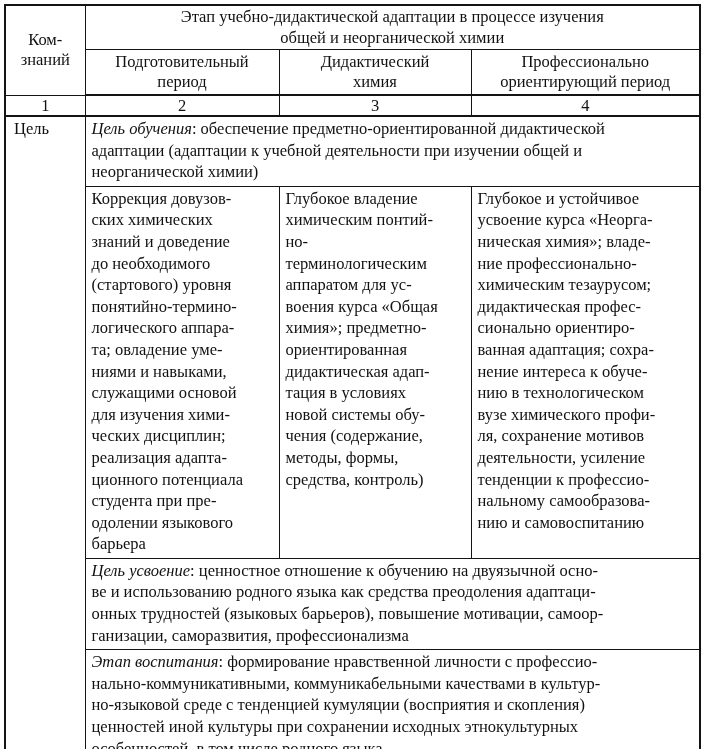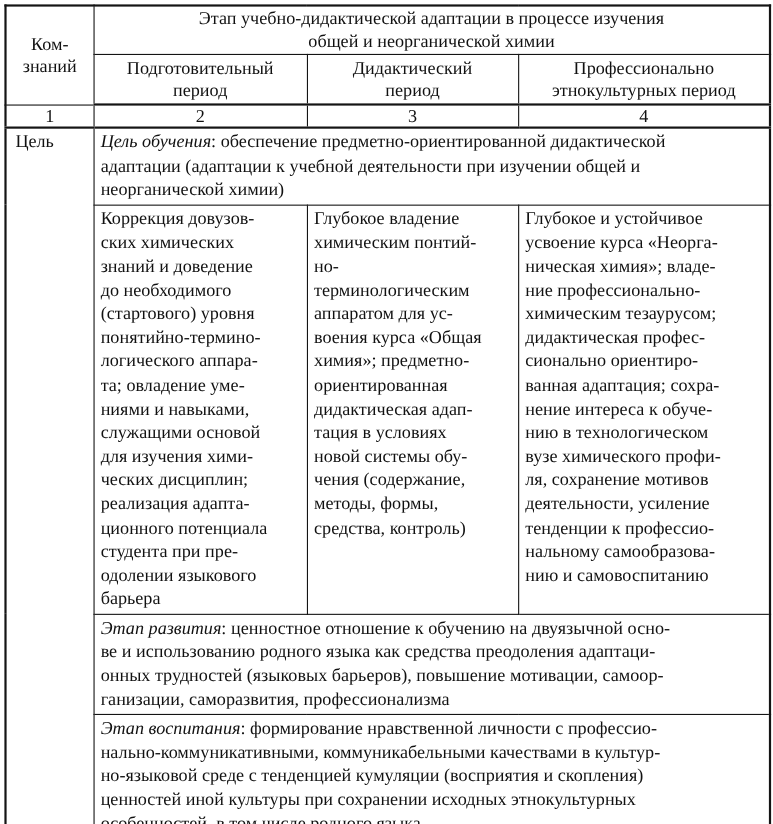--- a/index.html
+++ b/index.html
@@ -74,23 +74,23 @@
     <tr class="row-header-top">
       <th class="hdr" rowspan="2">Ком-
 знаний</th>
       <th class="hdr" colspan="3">Этап учебно-дидактической адаптации в процессе изучения
 общей и неорганической химии</th>
     </tr>
     <tr class="row-header-periods">
       <th class="hdr">Подготовительный
 период</th>
       <th class="hdr">Дидактический
-период</th>
+химия</th>
       <th class="hdr">Профессионально
-этнокультурных период</th>
+ориентирующий период</th>
     </tr>
     <tr class="row-numbers">
       <td>1</td>
       <td>2</td>
       <td>3</td>
       <td>4</td>
     </tr>
     <tr>
       <td class="component-cell" rowspan="4">Цель</td>
       <td class="body-cell" colspan="3"><i>Цель обучения</i><span>: обеспечение предметно-ориентированной дидактической
@@ -140,21 +140,21 @@
 нение интереса к обуче-
 нию в технологическом
 вузе химического профи-
 ля, сохранение мотивов
 деятельности, усиление
 тенденции к профессио-
 нальному самообразова-
 нию и самовоспитанию</td>
     </tr>
     <tr>
-      <td class="body-cell" colspan="3"><i>Этап развития</i><span>: ценностное отношение к обучению на двуязычной осно-
+      <td class="body-cell" colspan="3"><i>Цель усвоение</i><span>: ценностное отношение к обучению на двуязычной осно-
 ве и использованию родного языка как средства преодоления адаптаци-
 онных трудностей (языковых барьеров), повышение мотивации, самоор-
 ганизации, саморазвития, профессионализма</span></td>
     </tr>
     <tr>
       <td class="body-cell" colspan="3"><i>Этап воспитания</i><span>: формирование нравственной личности с профессио-
 нально-коммуникативными, коммуникабельными качествами в культур-
 но-языковой среде с тенденцией кумуляции (восприятия и скопления)
 ценностей иной культуры при сохранении исходных этнокультурных
 особенностей, в том числе родного языка</span></td>

